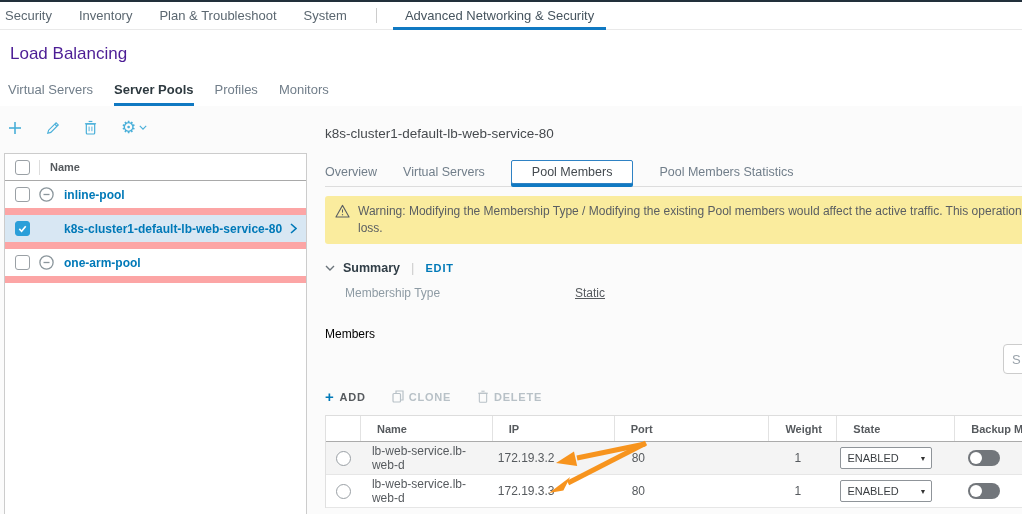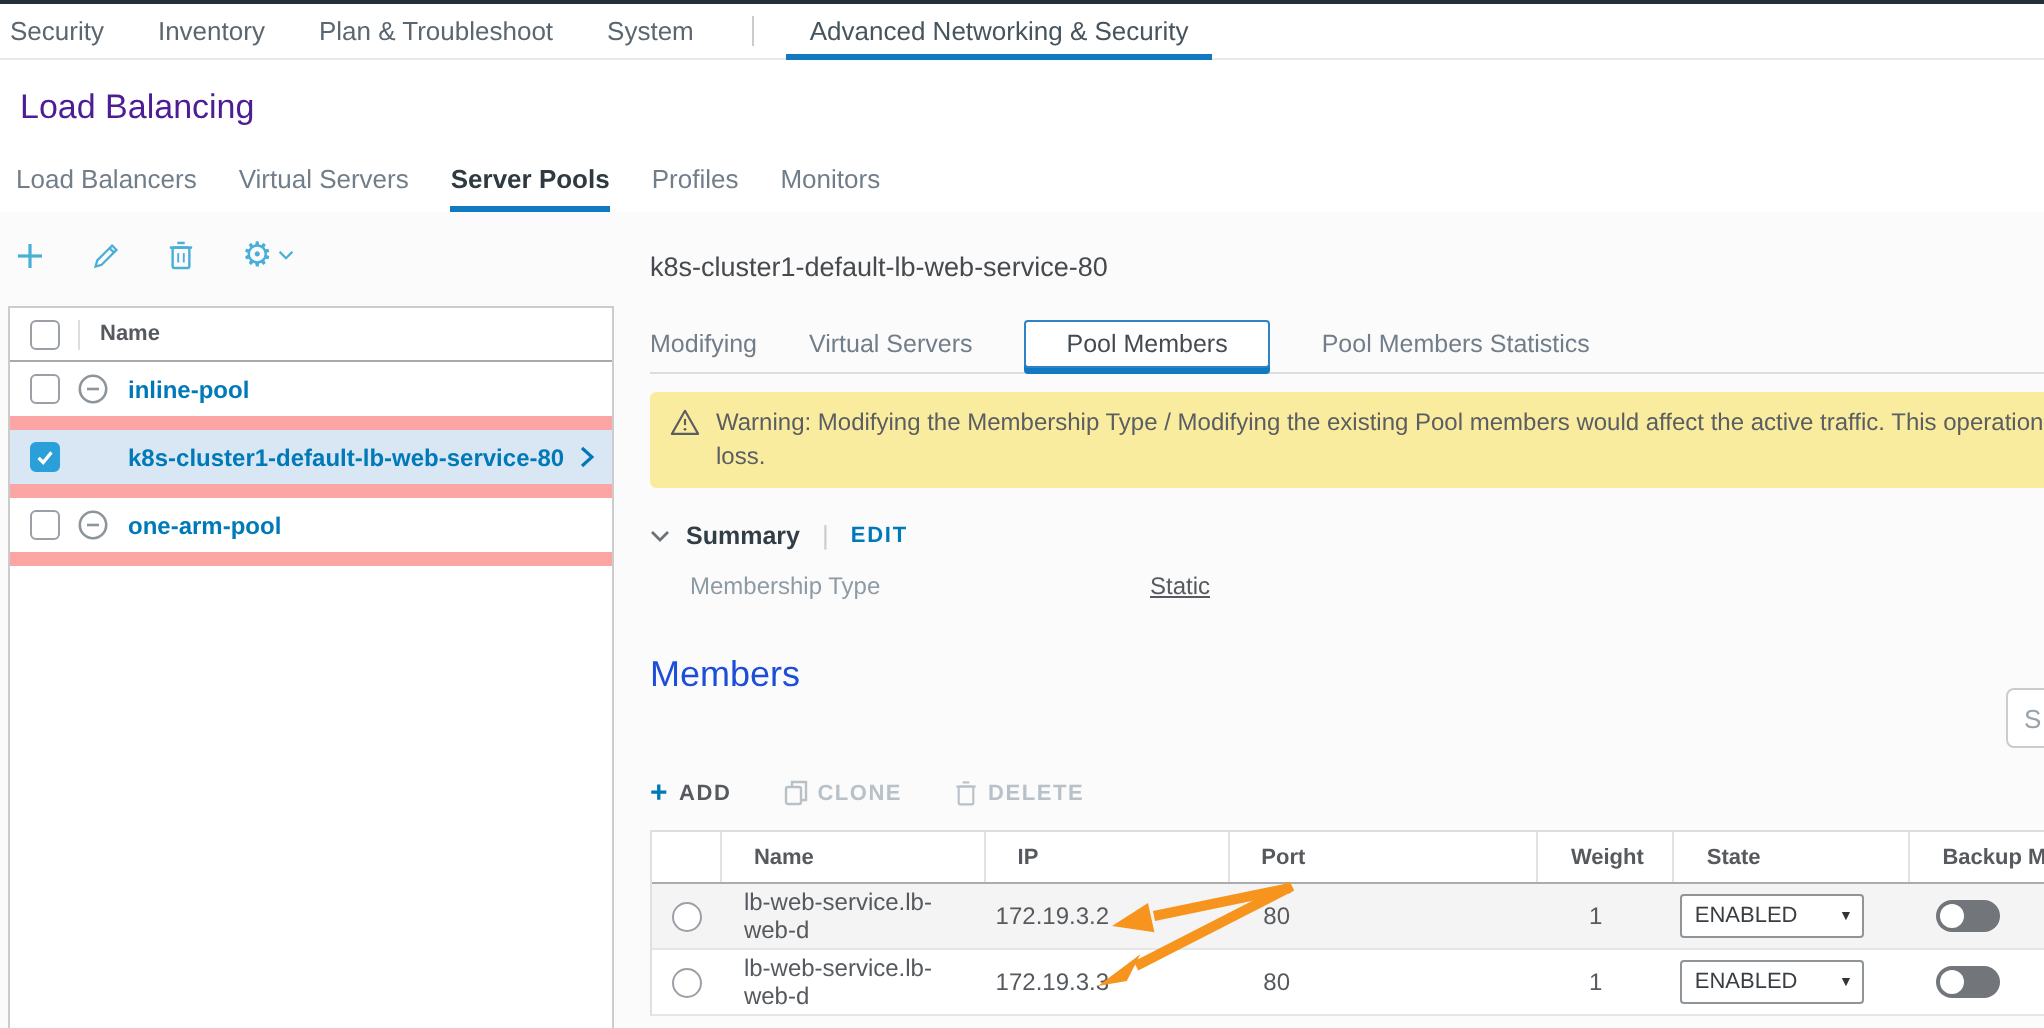--- a/index.html
+++ b/index.html
@@ -65,21 +65,21 @@
   .warn-icon { flex:none; margin-top:1px; }
   .warn-text { overflow:hidden; }
   .w1 { white-space:nowrap; }
   .summary-row { display:flex; align-items:center; margin-top:16px; gap:8px; }
   .summary-h { font-size:12.5px; font-weight:700; color:#313e47; }
   .vbar { color:#ccc; font-size:13px; margin:0 3px; }
   .edit { color:#0079b8; font-size:11px; font-weight:700; letter-spacing:.08em; cursor:pointer; }
   .field { display:flex; margin-top:11px; margin-left:20px; font-size:12px; }
   .flabel { width:230px; color:#8e9ba4; }
   .fvalue { color:#565a5e;text-decoration:underline; }
-  .members-h { margin-top:27px; font-size:18px; color:#1d4ed8; }
+  .members-h { margin-top:27px; font-size:12px; color:#000000; }
   .searchbox { position:absolute; top:238px; left:678px; width:70px; height:30px;
                border:1px solid #ccc; border-radius:4px; background:#fff; font-size:13px;
                color:#9aa3ab; display:flex; align-items:center; padding-left:8px; }
   .mtoolbar { position:absolute; top:283px; left:0; display:flex; align-items:center; gap:26px; }
   .mbtn { display:flex; align-items:center; gap:5px; background:none; border:none;
           font-size:11px; font-weight:700; letter-spacing:.07em; color:#565a5e;
           cursor:pointer; font-family:inherit; }
   .mbtn .plus-glyph { color:#0079b8; font-size:15px; font-weight:600; line-height:1; }
   .mbtn.disabled { color:#b8c1c7; cursor:default; }
   .mtable { position:absolute; top:309px; left:0; width:799px; background:#fff;
@@ -119,21 +119,20 @@
     <span class="nav-item">Inventory</span>
     <span class="nav-item">Plan &amp; Troubleshoot</span>
     <span class="nav-item">System</span>
     <span class="nav-divider"></span>
     <span class="nav-item active">Advanced Networking &amp; Security</span>
   </nav>
 
   <h1 class="page-title">Load Balancing</h1>
 
   <div class="main-tabs">
-    <span class="mtab">Load Balancers</span>
     <span class="mtab">Virtual Servers</span>
     <span class="mtab active">Server Pools</span>
     <span class="mtab">Profiles</span>
     <span class="mtab">Monitors</span>
   </div>
 
   <div class="content">
 
     <div class="left-toolbar">
       <button class="tbtn">
@@ -204,21 +203,21 @@
             </svg>
         </span>
         <span class="pool-name">one-arm-pool</span>
       </div>
     </div>
 
     <section class="detail">
       <div class="detail-title">k8s-cluster1-default-lb-web-service-80</div>
 
       <div class="dtabs">
-        <span class="dtab">Modifying</span>
+        <span class="dtab">Overview</span>
         <span class="dtab">Virtual Servers</span>
         <span class="dtab active">Pool Members</span>
         <span class="dtab">Pool Members Statistics</span>
       </div>
 
       <div class="warning">
         <span class="warn-icon">
           <svg width="15" height="14" viewBox="0 0 24 22">
               <path d="M12 2 L22.5 20.5 H1.5 Z" fill="none" stroke="#5a5e62" stroke-width="1.7" stroke-linejoin="round"></path>
               <line x1="12" y1="8.5" x2="12" y2="13.5" stroke="#5a5e62" stroke-width="1.7"></line>

